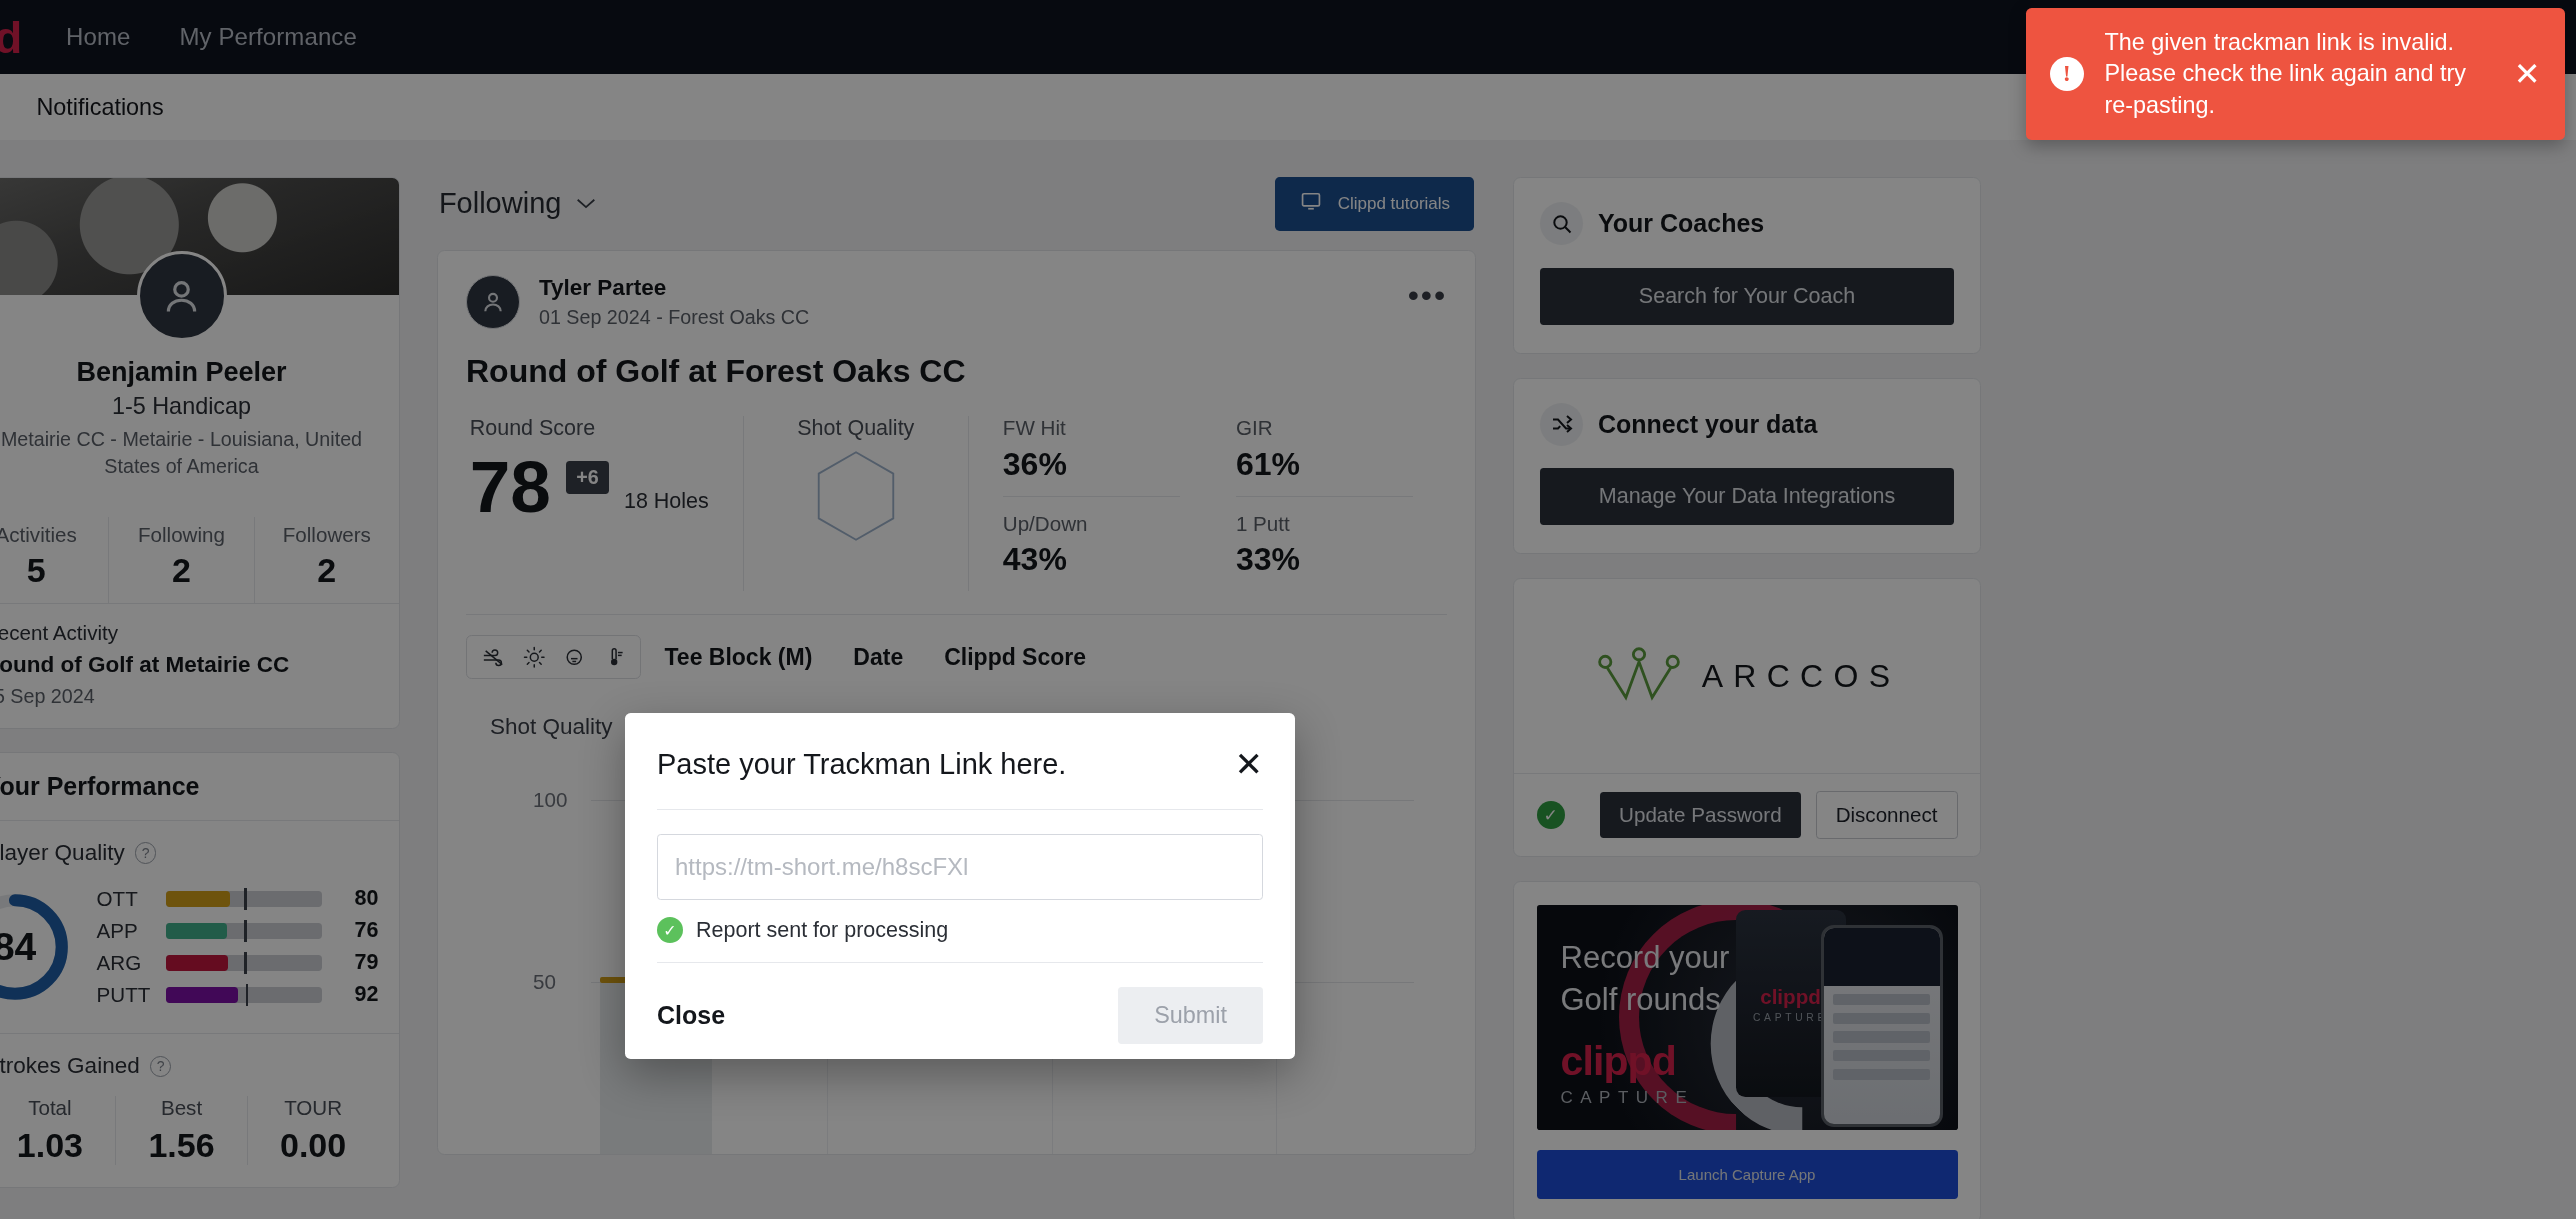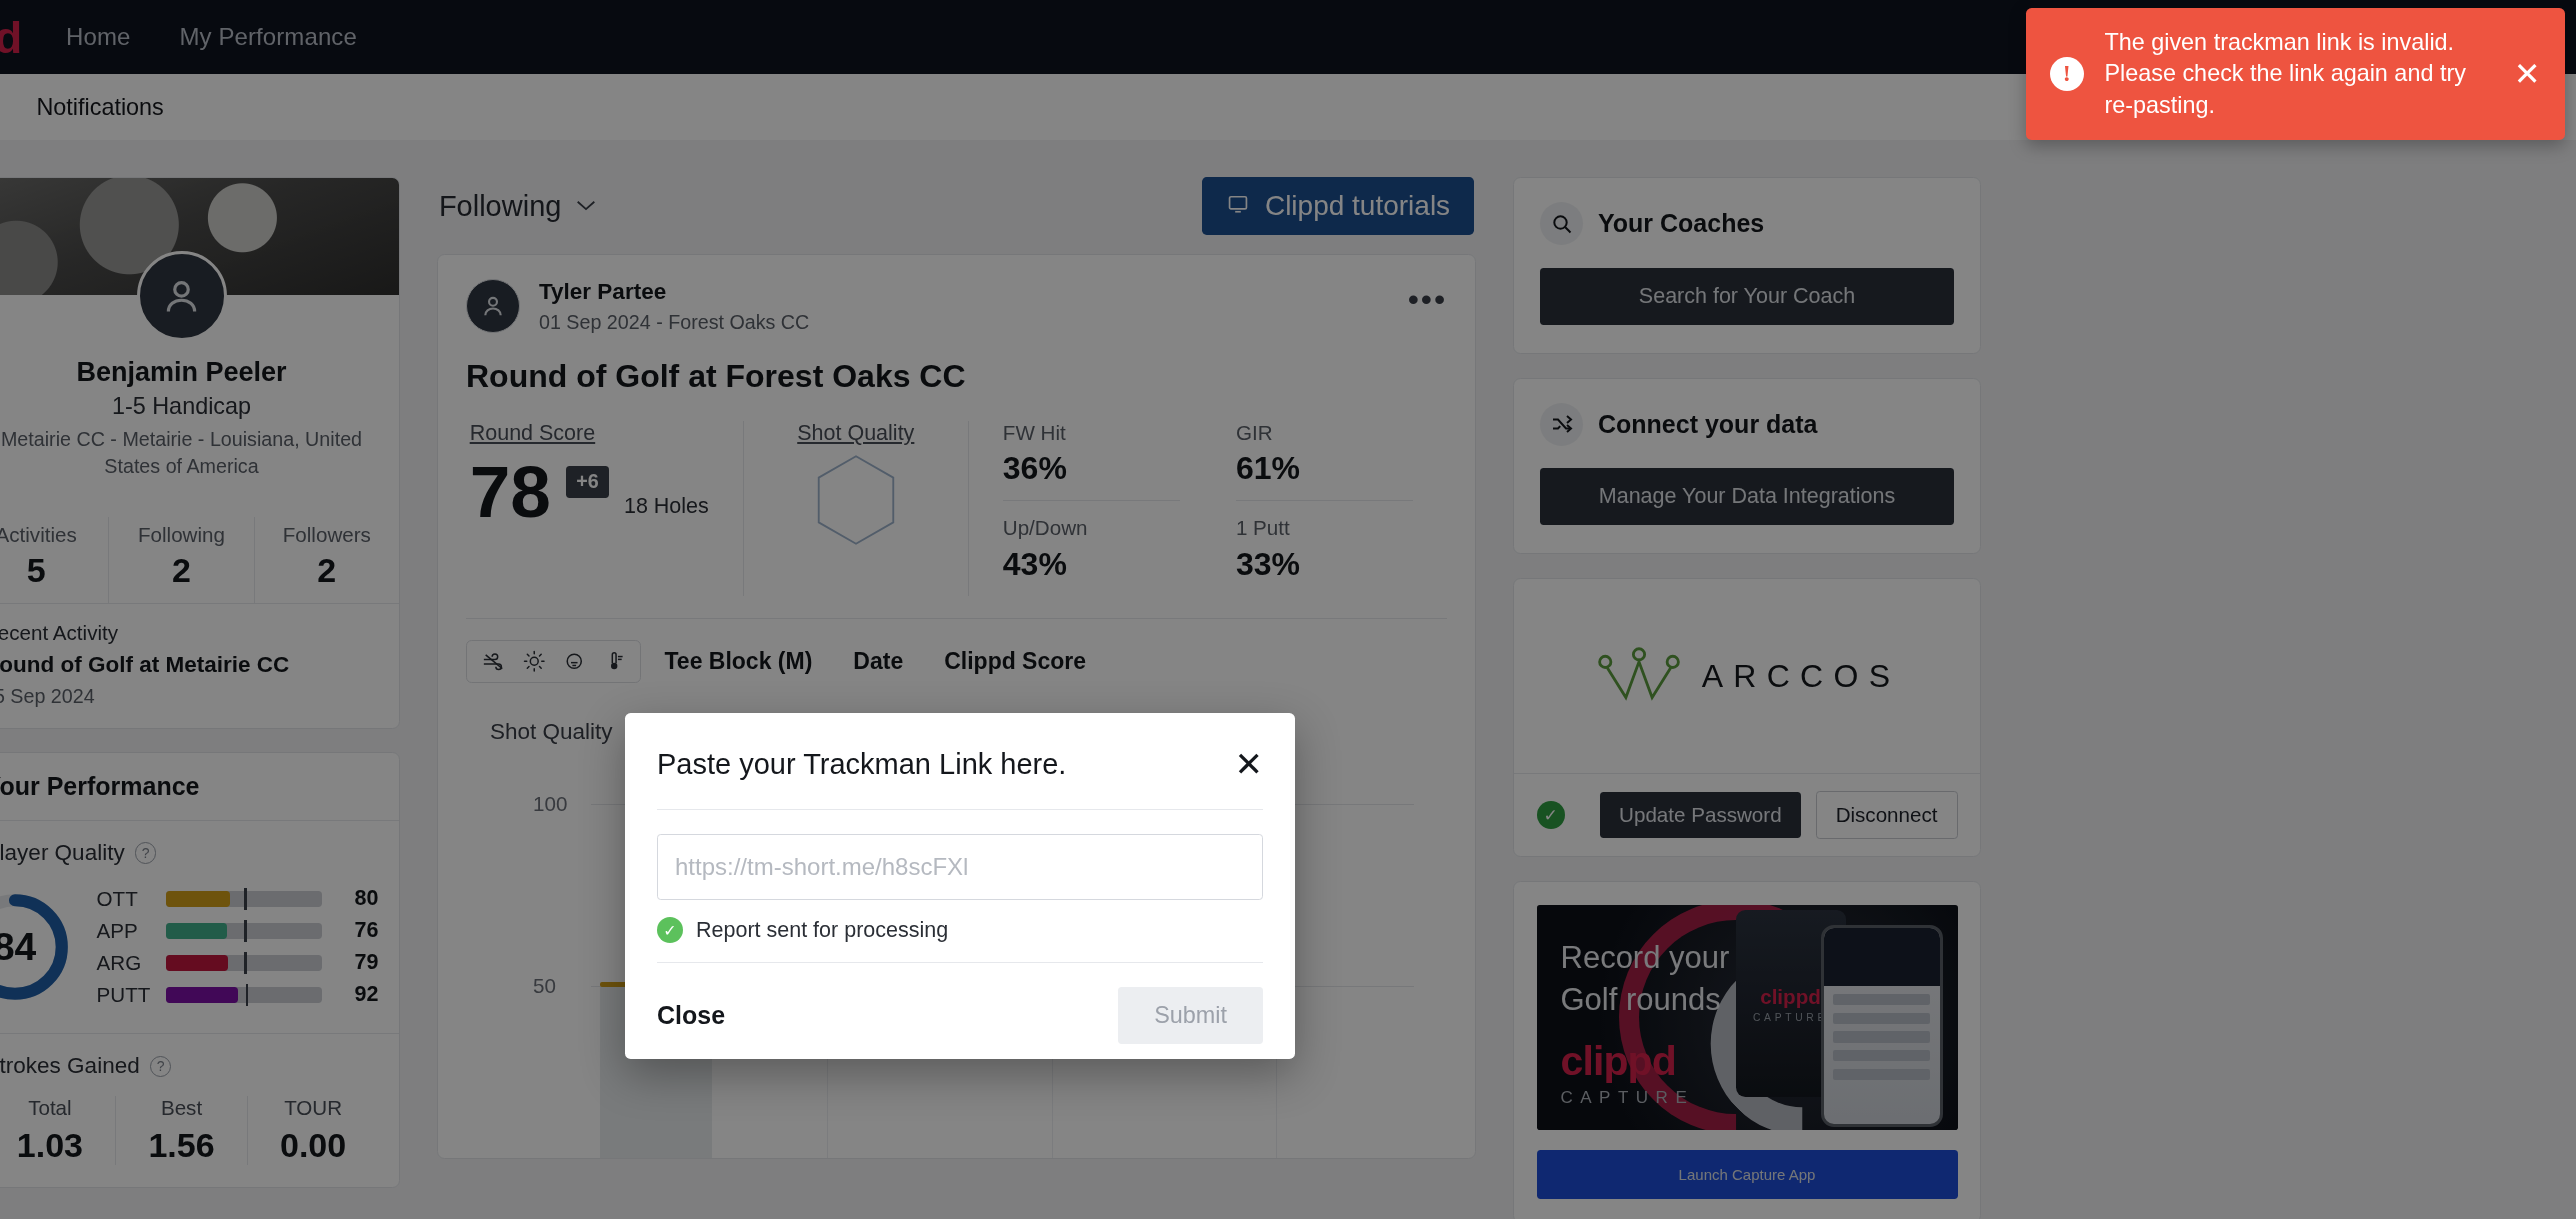--- a/index.html
+++ b/index.html
@@ -137,37 +137,37 @@
   .sg-label { font-size: 20.6px; color: #4a4f58; }
   .sg-value { font-size: 34px; font-weight: 700; color: #14171c; margin-top: 5.6px; }
 
   
   .feed-top { display:flex; align-items:center; justify-content: space-between; padding: 0 1.9px; }
   .following-sel { display:flex; align-items:center; gap: 13px; cursor: pointer; }
   .following-label { font-size: 29px; color: #272b32; }
   .tut-btn {
     display:flex; align-items:center; gap: 15px;
     background:#1b4f91; color:#fff; border:none; border-radius: 4.7px;
-    padding: 13px 24px; font-size: 28px; cursor:pointer;
+    padding: 13px 24px; font-size: 17px; cursor:pointer;
   }
   .post-card { padding: 24px 28px 0; }
   .post-head { display:flex; align-items:flex-start; gap: 19px; }
   .post-av {
     width: 54px; height: 54px; border-radius: 50%;
     background: #2f3642; border: 1.9px solid #dfe1e5;
     display:flex; align-items:center; justify-content:center; flex:none;
   }
   .post-user { font-size: 22.5px; font-weight: 700; color: #14171c; }
   .post-meta { font-size: 19.7px; color: #5b6069; margin-top: 5.6px; }
   .post-more { margin-left:auto; font-size: 32px; color:#3a3f48; letter-spacing:1.9px; cursor:pointer; line-height:.6; padding-top:11.2px;}
   .post-title { font-size: 32px; font-weight: 700; color: #14171c; margin-top: 24px; }
   .round-stats { display:flex; align-items: stretch; margin-top: 26px; border-bottom: 0.9px solid #e6e8ec; padding-bottom: 22.5px; }
   .rs-block { padding: 0 34px; display:flex; flex-direction: column; }
   .rs-block + .rs-block { border-left: 0.9px solid #e6e8ec; }
-  .rs-label { font-size: 21.5px; color: #4a4f58; text-decoration: underline; }
+  .rs-label { font-size: 21.5px; color: #4a4f58; }
   .rs-score-row { display:flex; align-items: flex-end; gap: 15px; margin-top: 11.2px; }
   .rs-score { font-size: 73px; font-weight: 700; color: #14171c; line-height: .95; }
   .rs-badge { background:#3b4049; color:#fff; font-size: 19.7px; font-weight:700; border-radius:3.7px; padding: 4.7px 10.3px; margin-bottom: 28px;}
   .rs-holes { font-size: 21.5px; color: #2b2f36; margin-bottom: 7.5px; }
   .hexwrap { margin-top: 7.5px; display:flex; justify-content:center; }
   .hex {
     position: relative; width: 82px; height: 94px;
     display:flex; align-items:center; justify-content:center;
   }
   .hex-num { font-size: 34px; font-weight: 700; color: #14171c; }

